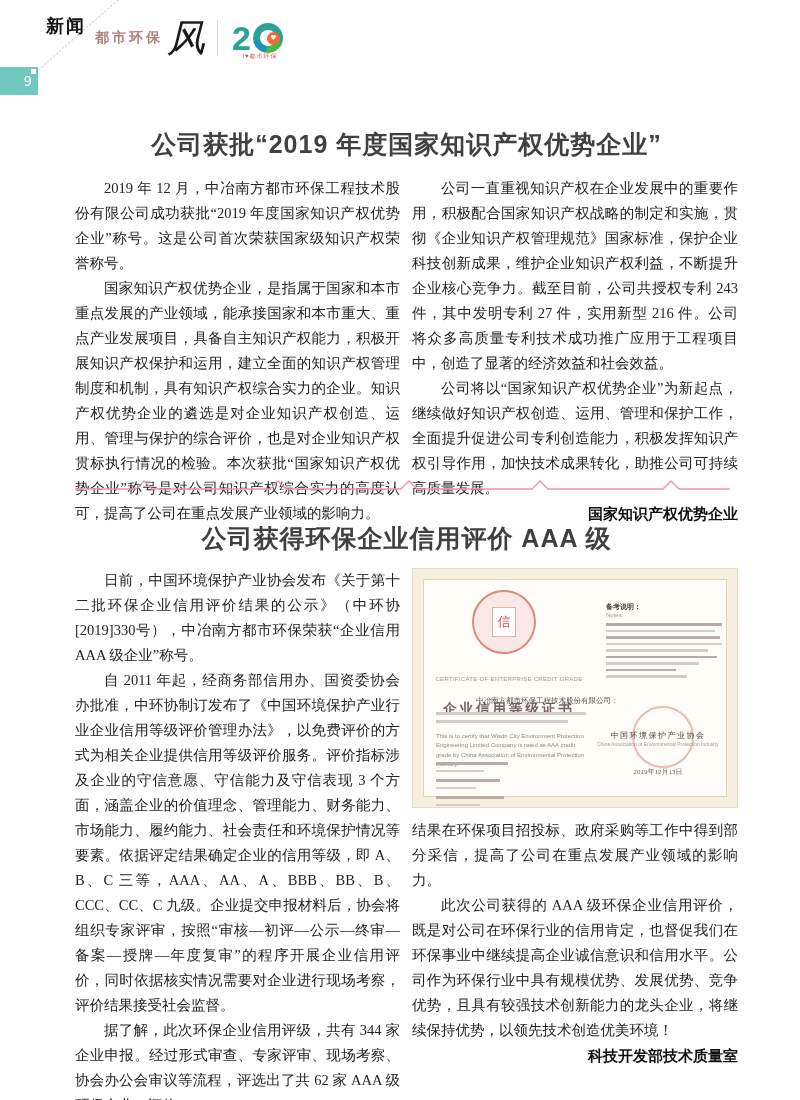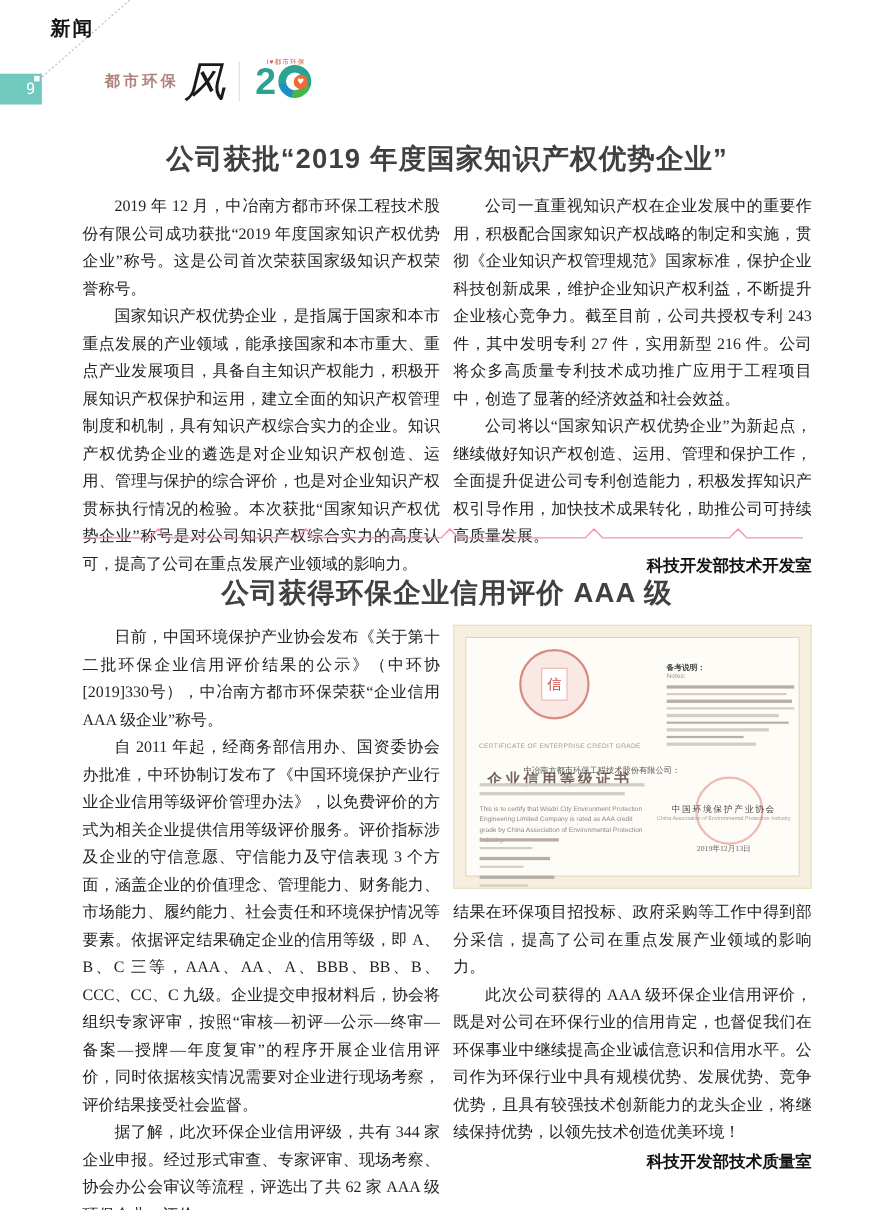--- a/index.html
+++ b/index.html
@@ -3,21 +3,21 @@
 <meta charset="utf-8">
 <style>
   html,body{margin:0;padding:0;background:#ffffff;}
   .page{position:relative;width:800px;height:1100px;background:#ffffff;overflow:hidden;
         font-family:"Liberation Serif","DejaVu Serif",serif;color:#222;}
 
   
   .tag-news{position:absolute;left:46px;top:14px;font-family:"Liberation Sans","DejaVu Sans",sans-serif;
             font-weight:bold;font-size:18px;color:#111;letter-spacing:2px;}
   .diag-svg{position:absolute;left:0;top:0;}
-  .brand{position:absolute;left:95px;top:10px;height:56px;display:flex;align-items:center;margin-top:36px;}
+  .brand{position:absolute;left:95px;top:10px;height:56px;display:flex;align-items:center;}
   .brand-name{color:#b0837d;font-size:14px;font-weight:bold;letter-spacing:3px;}
   .brand-mark{font-size:38px;font-style:italic;color:#1a1a1a;margin-left:4px;line-height:1;
               font-family:"DejaVu Serif",serif;}
   .brand-sep{width:1px;height:36px;background:#ddd;margin:0 14px 0 12px;}
   .anniv{position:relative;display:flex;align-items:center;}
   .anniv-2{font-family:"Liberation Sans","DejaVu Sans",sans-serif;font-weight:bold;font-size:34px;
            color:#2ba294;line-height:1;}
   .anniv-ring{position:relative;width:30px;height:30px;border-radius:50%;margin-left:2px;
               background:conic-gradient(#2ba294 0deg 110deg,#45b649 110deg 190deg,#1f8fc6 190deg 260deg,#2ba294 260deg 360deg);}
   .anniv-ring::before{content:"";position:absolute;left:7px;top:7px;width:16px;height:16px;border-radius:50%;background:#fff;}
@@ -106,21 +106,21 @@
   <div class="art-title" style="top:128px;">公司获批“2019 年度国家知识产权优势企业”</div>
 
   <div class="col" style="left:75px;top:176px;">
     <p>2019 年 12 月，中冶南方都市环保工程技术股份有限公司成功获批“2019 年度国家知识产权优势企业”称号。这是公司首次荣获国家级知识产权荣誉称号。</p>
     <p>国家知识产权优势企业，是指属于国家和本市重点发展的产业领域，能承接国家和本市重大、重点产业发展项目，具备自主知识产权能力，积极开展知识产权保护和运用，建立全面的知识产权管理制度和机制，具有知识产权综合实力的企业。知识产权优势企业的遴选是对企业知识产权创造、运用、管理与保护的综合评价，也是对企业知识产权贯标执行情况的检验。本次获批“国家知识产权优势企业”称号是对公司知识产权综合实力的高度认可，提高了公司在重点发展产业领域的影响力。</p>
   </div>
 
   <div class="col" style="left:412px;top:176px;width:326px;">
     <p>公司一直重视知识产权在企业发展中的重要作用，积极配合国家知识产权战略的制定和实施，贯彻《企业知识产权管理规范》国家标准，保护企业科技创新成果，维护企业知识产权利益，不断提升企业核心竞争力。截至目前，公司共授权专利 243 件，其中发明专利 27 件，实用新型 216 件。公司将众多高质量专利技术成功推广应用于工程项目中，创造了显著的经济效益和社会效益。</p>
     <p>公司将以“国家知识产权优势企业”为新起点，继续做好知识产权创造、运用、管理和保护工作，全面提升促进公司专利创造能力，积极发挥知识产权引导作用，加快技术成果转化，助推公司可持续高质量发展。</p>
-    <div class="signature">科技开发部技术开发室</div>
+    <div class="signature">国家知识产权优势企业</div>
   </div>
 
   <svg class="divider-svg" width="655" height="14">
     <path d="M0,11 H61 L69,3 L77,11 H195 L203,3 L211,11 H326 L334,3 L342,11 H457 L465,3 L473,11 H588 L596,3 L604,11 H655" fill="none" stroke="#f093a2" stroke-width="1.3"></path>
   </svg>
 
   <div class="art-title" style="top:522px;">公司获得环保企业信用评价 AAA 级</div>
 
   <div class="col" style="left:75px;top:568px;">
     <p>日前，中国环境保护产业协会发布《关于第十二批环保企业信用评价结果的公示》（中环协[2019]330号），中冶南方都市环保荣获“企业信用 AAA 级企业”称号。</p>

